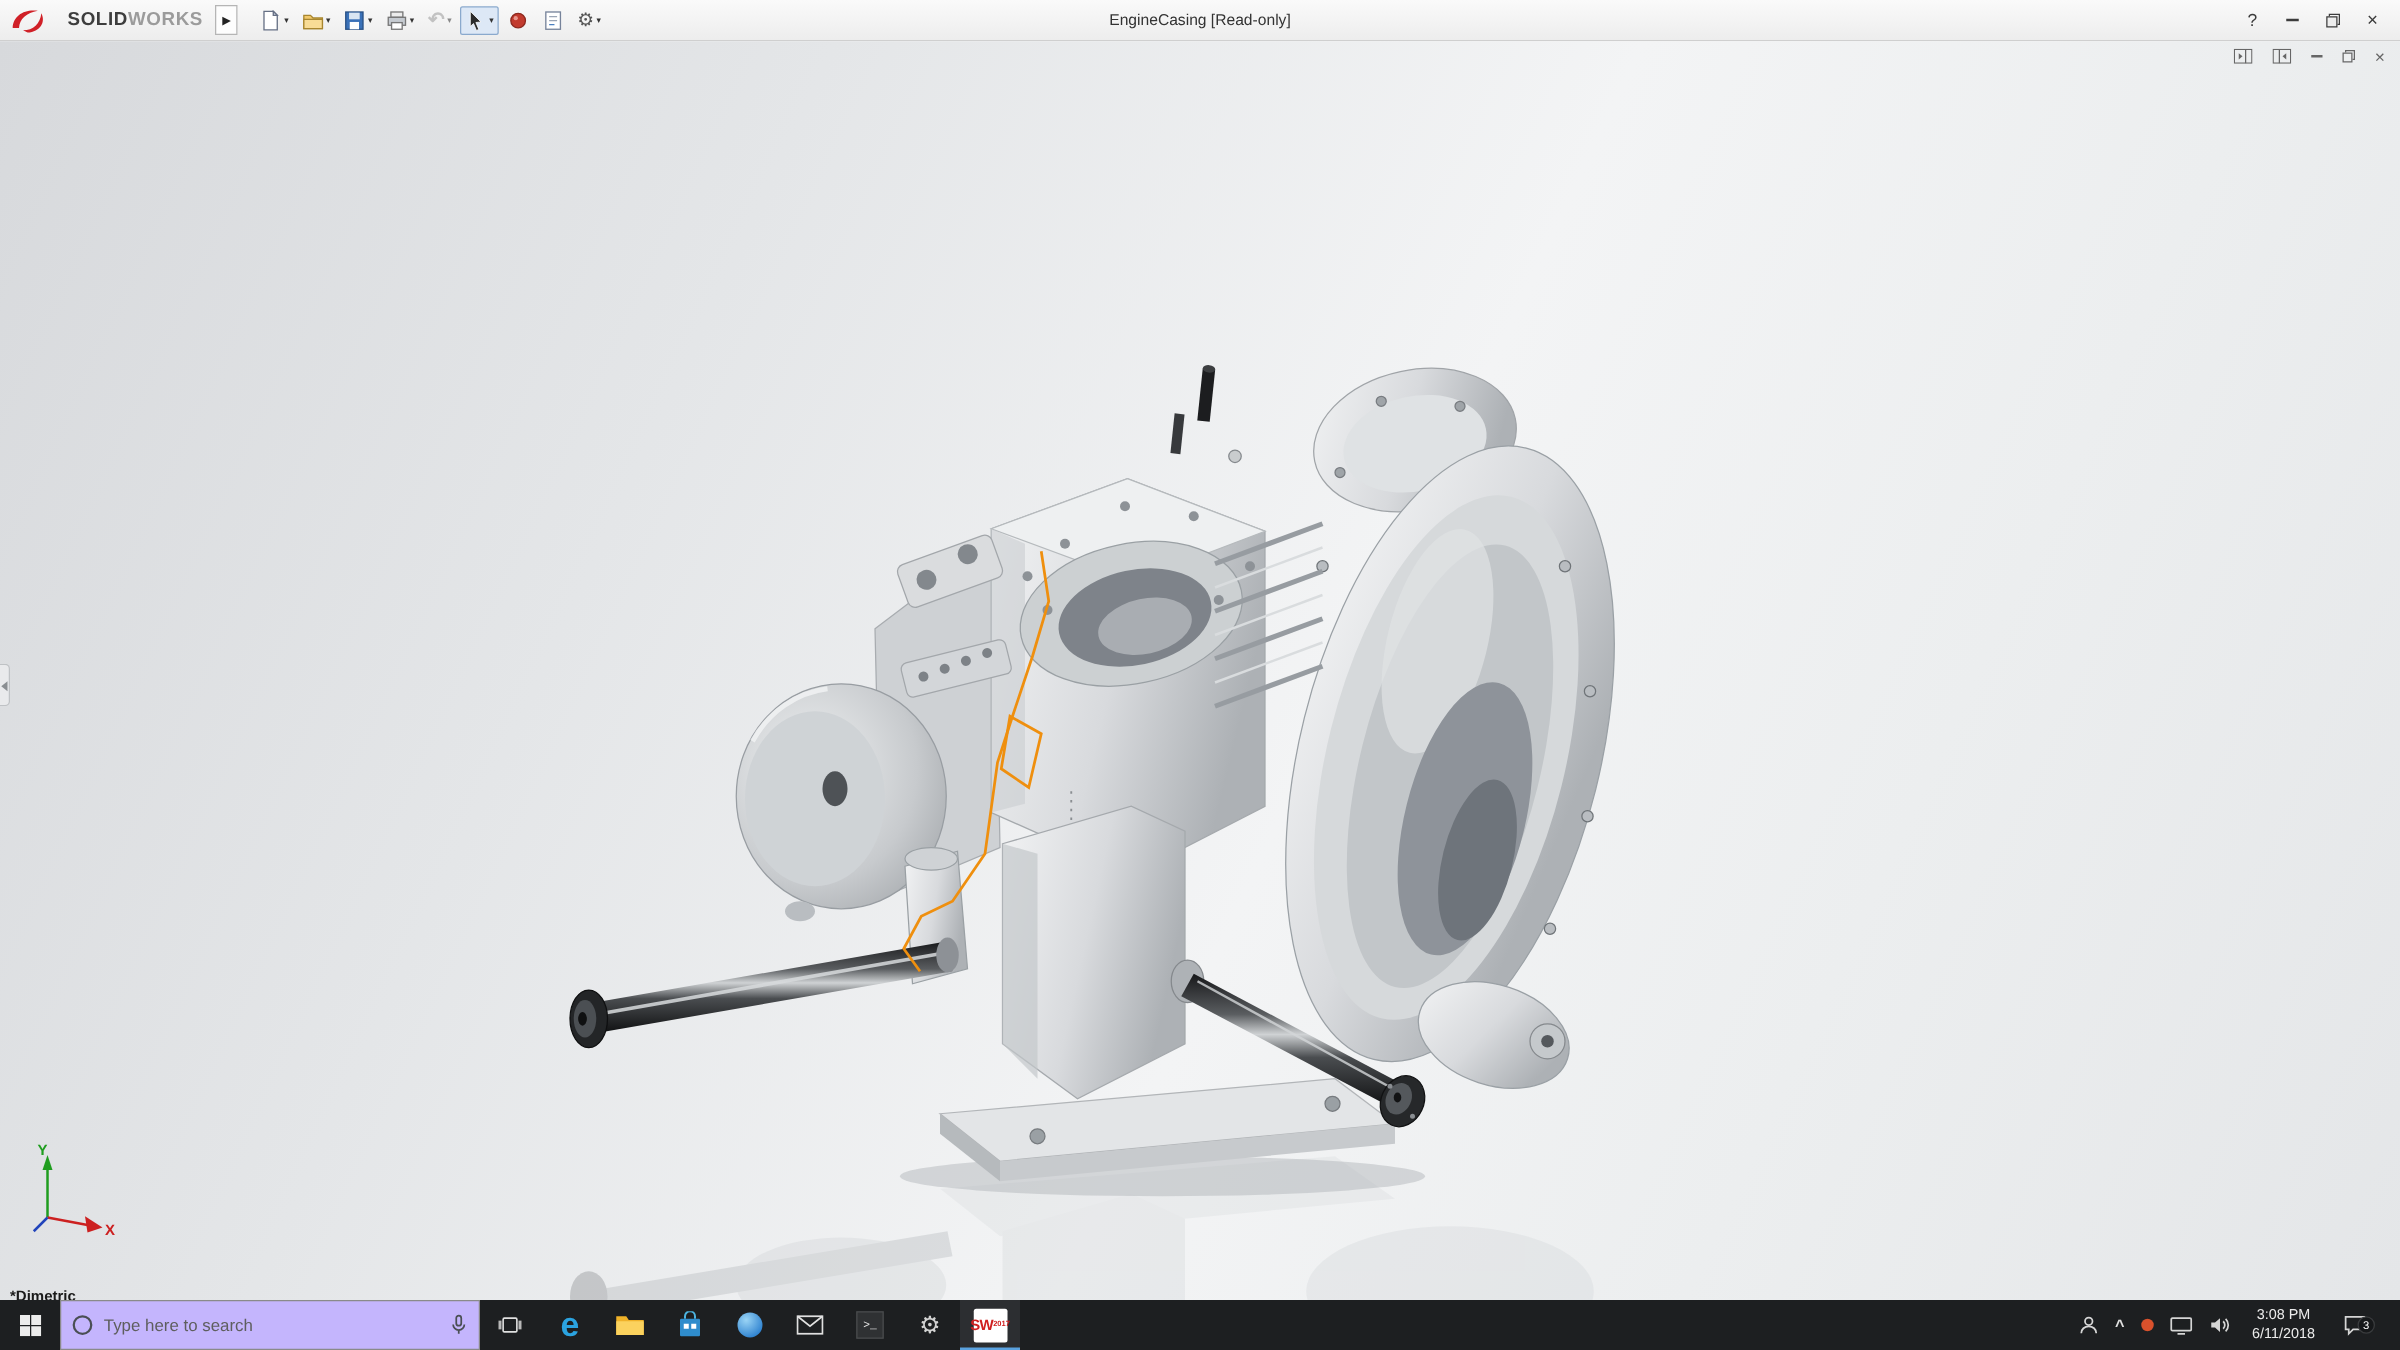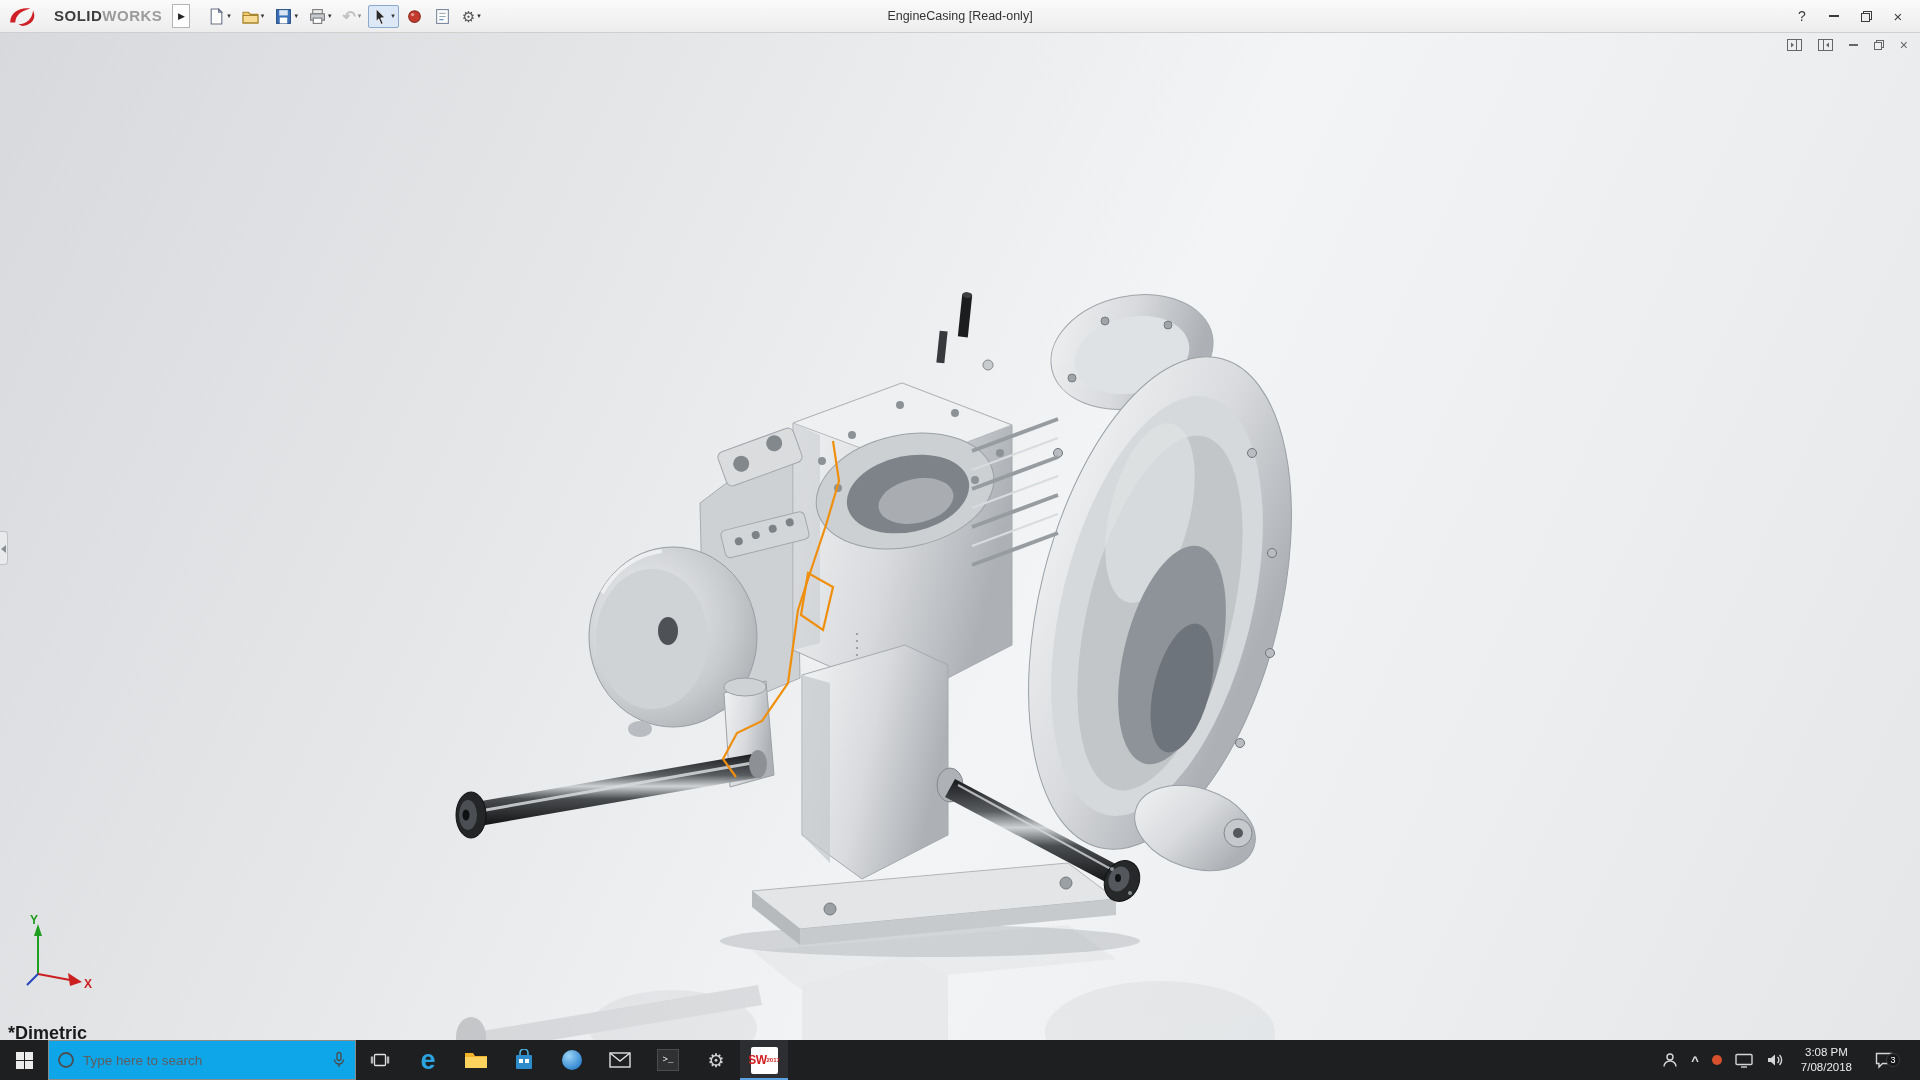--- a/index.html
+++ b/index.html
@@ -42,26 +42,26 @@
   .dbar { width:9px; height:2px; background:#666; }
   .drestore { position:relative; width:10px; height:10px; }
   .drestore::before { content:""; position:absolute; right:0; top:0; width:6px; height:6px; border:1px solid #666; }
   .drestore::after  { content:""; position:absolute; left:0; bottom:0; width:6px; height:6px; border:1px solid #666; background:#eef0f1; }
   .dx { color:#666; font-size:14px; line-height:10px; }
   .collapse-tab { position:absolute; left:0; top:498px; width:8px; height:34px; background:#e9eaec;
                   border:1px solid #bfc2c5; border-left:none; border-radius:0 4px 4px 0; }
   .collapse-tab::after { content:""; position:absolute; left:1px; top:13px;
                   border:4px solid transparent; border-right:5px solid #8a8e92; border-left:none; }
   .triad-svg { position:absolute; left:20px; bottom:44px; }
-  .view-label { position:absolute; left:8px; bottom:-4px; font-size:18px; font-weight:bold; color:#1a1a1a; }
+  .view-label { position:absolute; left:8px; bottom:-4px; font-size:12px; font-weight:bold; color:#1a1a1a; }
 
   
   .taskbar { height:40px; background:#1d1f21; display:flex; align-items:stretch; color:#e8e8e8; }
   .tb-start { width:48px; display:flex; align-items:center; justify-content:center; }
-  .tb-search { width:308px; background:#0ea5e9; border:1px solid #8a8a8a; display:flex; align-items:center; padding:0 8px; gap:8px; }
+  .tb-search { width:336px; background:#c4b5fd; border:1px solid #8a8a8a; display:flex; align-items:center; padding:0 8px; gap:8px; }
   .tb-search input { flex:1; border:none; outline:none; background:transparent; font-size:13.5px;
                      color:#444; font-family:"Liberation Sans",sans-serif; }
   .tb-search input::placeholder { color:#5e5e5e; opacity:1; }
   .tb-btn, .tb-app { width:48px; display:flex; align-items:center; justify-content:center; position:relative; }
   .tb-app.active { background:#2c2e31; box-shadow:inset 0 -2px 0 #5aa2e0; }
   .edge-g { font-size:27px; font-weight:bold; color:#2ba3e0; line-height:1; }
   .term-tile { width:22px; height:22px; background:#2f3133; border:1px solid #4a4c4e; display:flex;
                align-items:center; justify-content:center; }
   .term-g { font-family:"Liberation Mono",monospace; font-size:9px; color:#e8e8e8; }
   .gear-g { font-size:19px; color:#d2d2d2; line-height:1; }
@@ -452,21 +452,21 @@
         <rect x="1" y="1.5" width="16" height="10" rx="1" fill="none" stroke="#d5d5d5" stroke-width="1.4"></rect>
         <line x1="6" y1="14" x2="12" y2="14" stroke="#d5d5d5" stroke-width="1.4"></line>
       </svg>
     <svg width="18" height="16" viewBox="0 0 18 16">
         <path d="M2,6 h3 l4,-3.5 v11 l-4,-3.5 h-3 z" fill="#d5d5d5"></path>
         <path d="M11.5,5 a4,4 0 0 1 0,6" fill="none" stroke="#d5d5d5" stroke-width="1.4"></path>
         <path d="M13.5,3 a7,7 0 0 1 0,10" fill="none" stroke="#d5d5d5" stroke-width="1.4"></path>
       </svg>
     <div class="clock">
       <span>3:08 PM</span>
-      <span>7/08/2018</span>
+      <span>6/11/2018</span>
     </div>
     <div class="action">
       <svg width="18" height="17" viewBox="0 0 18 17">
           <path d="M1.5,1.5 h15 v10 h-9 l-3.5,3.5 v-3.5 h-2.5 z" fill="none" stroke="#d5d5d5" stroke-width="1.4"></path>
         </svg>
       <span class="badge">3</span>
     </div>
     <div class="show-desk"></div>
   </div>
 </div>

